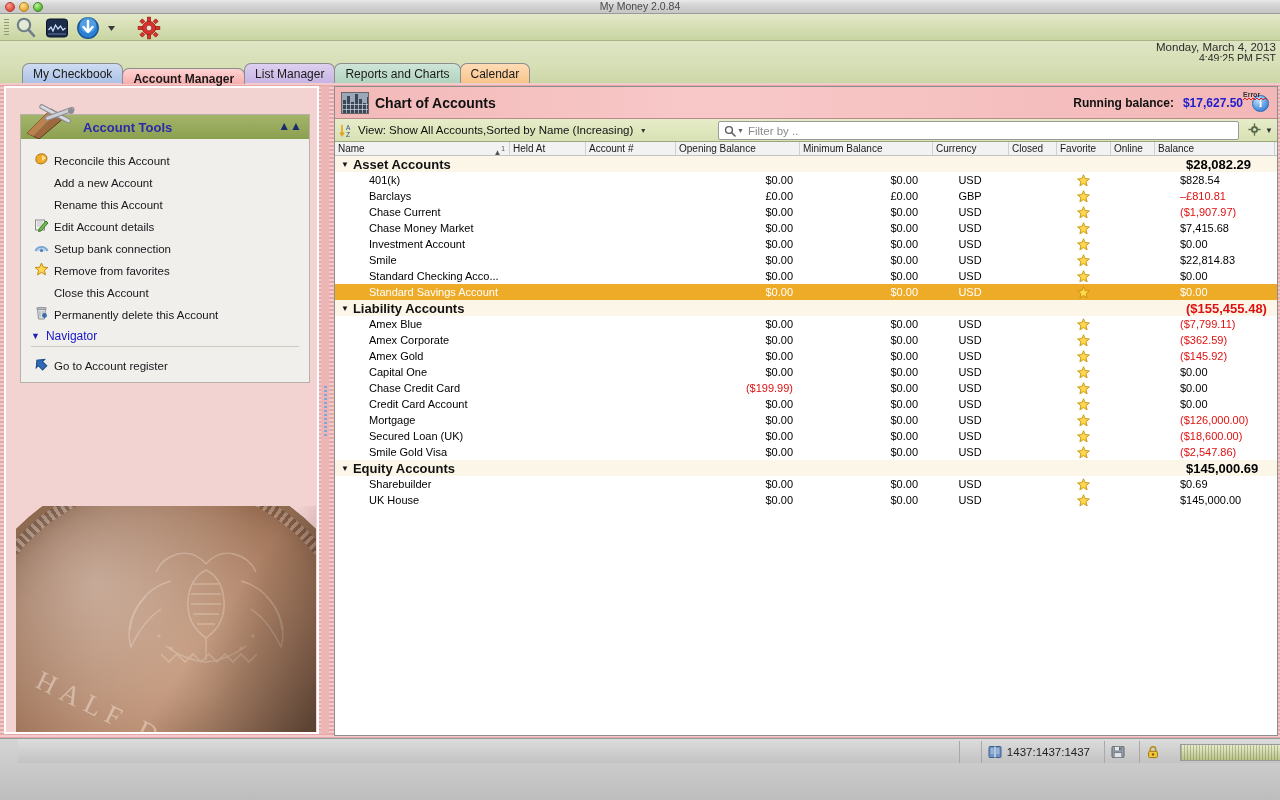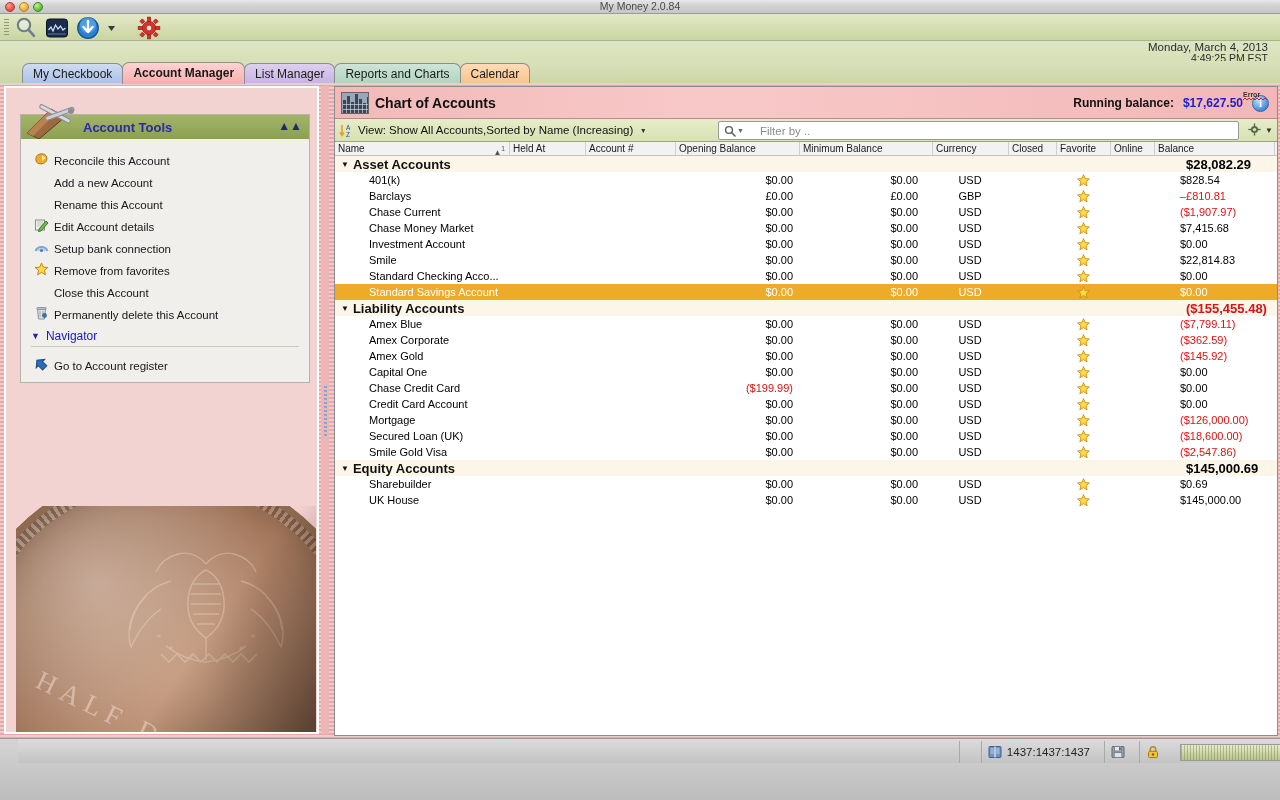--- a/index.html
+++ b/index.html
@@ -33,40 +33,40 @@
   }
   .grip { position:absolute; left:4px; top:5px; width:5px; height:17px;
     background-image: repeating-linear-gradient(to bottom, #8e9a74 0 1px, transparent 1px 3px); }
   .tb-icons { position:absolute; left:14px; top:2px; display:flex; align-items:center; gap:7px; }
   .tb-btn { width:24px; height:24px; position:relative; cursor:pointer; }
 
   
   #datestrip {
     position:absolute; left:0; top:41px; width:1280px; height:22px;
     background: linear-gradient(to bottom, #dfe5c4 0%, #d6dfb6 100%);
-    text-align:right; padding-right:12px;
+    text-align:right; padding-right:4px;
   }
   #datestrip .dline { font-size:11.5px; color:#2b2b2b; line-height:12px; }
   #datestrip .tline { font-size:10.5px; color:#2b2b2b; line-height:11px; }
 
   
   #tabbar {
     position:absolute; left:0; top:61px; width:1280px; height:23px;
     background: linear-gradient(to bottom, #d9e1ba 0%, #cbd6a6 100%);
   }
   .tabs { position:absolute; left:22px; top:0; display:flex; align-items:flex-end; height:23px; }
   .tab {
     height:21px; line-height:20px; padding:0 10px;
     border:1px solid #8d8d8d; border-bottom:none;
     border-radius:7px 7px 0 0; font-size:12px; color:#1a1a1a;
     margin-right:-1px; cursor:pointer; white-space:nowrap;
     position:relative;
   }
   .tab.t1 { background: linear-gradient(to bottom,#cfdcf2,#a9c0e6); }
-  .tab.t2 { background: linear-gradient(to bottom,#ffd3d3,#f6aeae); font-weight:bold; z-index:5; height:22px; line-height:21px; }
+  .tab.t2 { background: linear-gradient(to bottom,#ffd3d3,#f6aeae); font-weight:bold; z-index:5; height:16px; line-height:21px; }
   .tab.t3 { background: linear-gradient(to bottom,#ddd0ef,#c6b2e3); }
   .tab.t4 { background: linear-gradient(to bottom,#cfe5d7,#aed3bd); }
   .tab.t5 { background: linear-gradient(to bottom,#ffdcb6,#f7c389); }
 
   
   #content { position:absolute; left:0; top:83px; width:1280px; height:655px; background:#e8a7a7; }
   #content .stripes {
     position:absolute; inset:0;
     background-image: repeating-linear-gradient(to bottom, rgba(255,255,255,.42) 0 2px, rgba(255,255,255,0) 2px 4px);
   }
@@ -160,21 +160,21 @@
   
   #filterbar { height:23px; background: linear-gradient(to bottom,#e6ecc9,#d8e1b3);
     border-bottom:1px solid #9aa77c; display:flex; align-items:center; position:relative; }
   .sortico { width:15px; height:15px; margin-left:4px; position:relative; }
   #viewlabel { font-size:11.5px; color:#111; margin-left:4px; white-space:nowrap; }
   .vb-arrow { margin-left:8px; font-size:8px; color:#333; cursor:pointer; }
   #searchbox { position:absolute; left:383px; top:2px; width:521px; height:19px;
     background:#fff; border:1px solid #9a9a9a; border-radius:2px; display:flex; align-items:center; }
   #searchbox .mag { margin-left:5px; width:12px; height:12px; position:relative; }
   #searchbox .sb-tri { font-size:7px; color:#666; margin-left:1px; }
-  #searchbox .sb-ph { font-size:11.5px; color:#8a8a8a; margin-left:16px; }
+  #searchbox .sb-ph { font-size:11.5px; color:#8a8a8a; margin-left:4px; }
   .fb-gear { position:absolute; right:16px; top:4px; width:13px; height:13px; cursor:pointer; }
   .fb-arrow { position:absolute; right:4px; top:7px; font-size:8px; color:#333; cursor:pointer; }
 
   
   #colhdr { height:14px; background:#f2f2f2; border-bottom:1px solid #c4c4c4;
     display:flex; font-size:10px; color:#1a1a1a; position:relative; }
   #colhdr .ch { border-right:1px solid #cfcfcf; padding-left:3px; line-height:13px;
     overflow:hidden; white-space:nowrap; cursor:pointer; position:relative; }
   #colhdr .sortmark { position:absolute; right:4px; top:0; font-size:8px; color:#555; }
 

